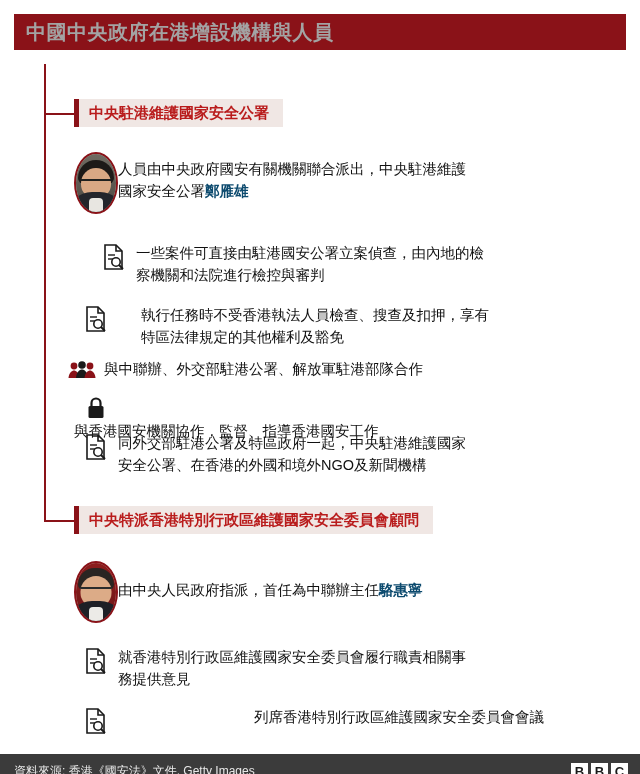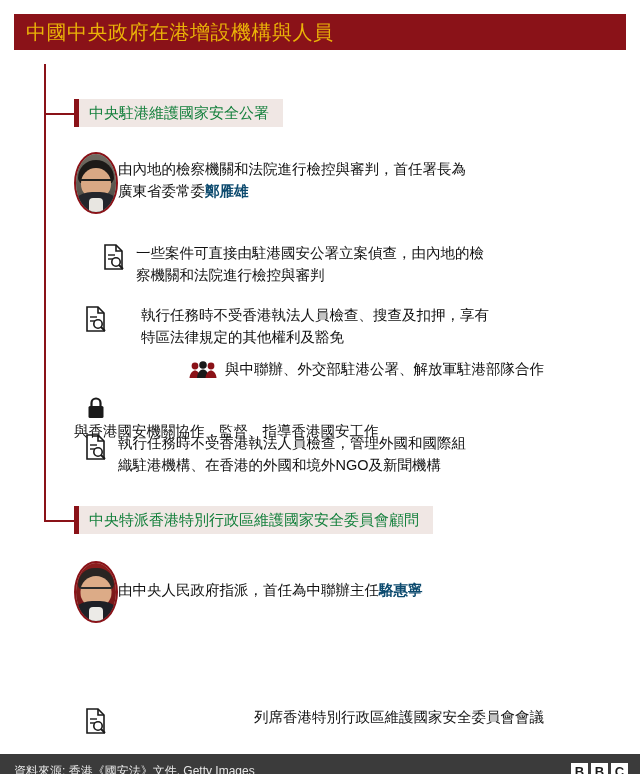--- a/index.html
+++ b/index.html
@@ -26,23 +26,23 @@
     margin: 14px 14px 0 14px;
     height: 36px;
     background: #8b0000;
     background: #8a1218;
     display: flex;
     align-items: center;
     padding-left: 12px;
     box-sizing: border-box;
   }
   .title-bar .title-text {
-    color: #eab308;
+    color: #a3a3a3;
     font-size: 20px;
-    font-weight: normal;
+    font-weight: bold;
     letter-spacing: 0.5px;
     line-height: 1;
   }
   
   .spine {
     position: absolute;
     left: 44px;
     top: 50px;
     width: 2px;
     height: 458px;
@@ -63,22 +63,22 @@
     background: #f0e7e4;
     border-left: 5px solid #8a1218;
     box-sizing: border-box;
     display: flex;
     align-items: center;
     padding: 0 14px 0 10px;
     height: 28px;
   }
   .section-header .sh-text {
     font-size: 15px;
-    font-weight: normal;
-    color: #15803d;
+    font-weight: bold;
+    color: #b91c1c;
     white-space: nowrap;
   }
   .section-header.s1 { left: 74px; top: 85px; }
   .section-header.s2 { left: 74px; top: 492px; }
 
   
   .row {
     position: absolute;
     display: flex;
     align-items: flex-start;
@@ -232,21 +232,21 @@
       <div class="portrait p1">
         <div class="bg"></div>
           <div class="hair"></div>
           <div class="skin"></div>
           <div class="glasses"></div>
           <div class="body"></div>
           <div class="shirt"></div>
       </div>
     </div>
     <div class="text-cell" style="padding-top:8px;">
-      <span>由內地的檢察機關和法院進行檢控與審判，首任署長為廣東省委常委</span><span class="hl">鄭雁雄</span>
+      <span>人員由中央政府國安有關機關聯合派出，中央駐港維護國家安全公署</span><span class="hl">鄭雁雄</span>
     </div>
   </div>
 
   <div class="row" style="left:92px; top:228px; width:470px;">
     <div class="icon-cell">
       <svg class="icon" width="22" height="26" viewBox="0 0 22 26">
         <path d="M2 1 H13 L19 7 V25 H2 Z" fill="none" stroke="#1a1a1a" stroke-width="1.6"></path>
         <path d="M13 1 V7 H19" fill="none" stroke="#1a1a1a" stroke-width="1.6"></path>
         <line x1="5" y1="11" x2="12" y2="11" stroke="#1a1a1a" stroke-width="1.4"></line>
         <line x1="5" y1="15" x2="10" y2="15" stroke="#1a1a1a" stroke-width="1.4"></line>
@@ -268,21 +268,21 @@
         <line x1="5" y1="15" x2="10" y2="15" stroke="#1a1a1a" stroke-width="1.4"></line>
         <circle cx="13" cy="18" r="4.2" fill="#ffffff" stroke="#1a1a1a" stroke-width="1.6"></circle>
         <line x1="16" y1="21" x2="20" y2="25" stroke="#1a1a1a" stroke-width="2"></line>
       </svg>
     </div>
     <div class="text-cell">
       <span>執行任務時不受香港執法人員檢查、搜查及扣押，享有特區法律規定的其他權利及豁免</span>
     </div>
   </div>
 
-  <div class="row" style="left:74px; top:344px; width:470px;justify-content:flex-end;">
+  <div class="row" style="left:60px; top:344px; width:470px;">
     <div class="icon-cell">
       <svg class="icon" width="28" height="20" viewBox="0 0 28 20">
         <circle cx="6" cy="6" r="3.4" fill="#8a1218"></circle>
         <circle cx="14" cy="5" r="3.8" fill="#1a1a1a"></circle>
         <circle cx="22" cy="6" r="3.4" fill="#8a1218"></circle>
         <path d="M0.5 18 C1 12.5 4 10.5 6 10.5 C8 10.5 11 12.5 11.5 18 Z" fill="#8a1218"></path>
         <path d="M8 18 C8.5 11.8 11.6 9.6 14 9.6 C16.4 9.6 19.5 11.8 20 18 Z" fill="#1a1a1a"></path>
         <path d="M16.5 18 C17 12.5 20 10.5 22 10.5 C24 10.5 27 12.5 27.5 18 Z" fill="#8a1218"></path>
       </svg>
     </div>
@@ -308,21 +308,21 @@
       <svg class="icon" width="22" height="26" viewBox="0 0 22 26">
         <path d="M2 1 H13 L19 7 V25 H2 Z" fill="none" stroke="#1a1a1a" stroke-width="1.6"></path>
         <path d="M13 1 V7 H19" fill="none" stroke="#1a1a1a" stroke-width="1.6"></path>
         <line x1="5" y1="11" x2="12" y2="11" stroke="#1a1a1a" stroke-width="1.4"></line>
         <line x1="5" y1="15" x2="10" y2="15" stroke="#1a1a1a" stroke-width="1.4"></line>
         <circle cx="13" cy="18" r="4.2" fill="#ffffff" stroke="#1a1a1a" stroke-width="1.6"></circle>
         <line x1="16" y1="21" x2="20" y2="25" stroke="#1a1a1a" stroke-width="2"></line>
       </svg>
     </div>
     <div class="text-cell">
-      <span>執行任務時不受香港執法人員檢查，管理外國和國際組織駐港機構、在香港的外國和境外NGO及新聞機構</span>
+      <span>同外交部駐港公署及特區政府一起，中央駐港維護國家安全公署、在香港的外國和境外NGO及新聞機構</span>
     </div>
   </div>
 
   <div class="section-header s2">
     <div class="sh-text">中央特派香港特別行政區維護國家安全委員會顧問</div>
   </div>
 
   <div class="row" style="left:74px; top:545px; width:470px;">
     <div class="icon-cell">
       <div class="portrait p2">
@@ -332,20 +332,35 @@
           <div class="glasses"></div>
           <div class="body"></div>
           <div class="shirt"></div>
       </div>
     </div>
     <div class="text-cell" style="padding-top:20px;">
       <span>由中央人民政府指派，首任為中聯辦主任</span><span class="hl">駱惠寧</span>
     </div>
   </div>
 
+  <div class="row" style="left:74px; top:632px; width:470px;">
+    <div class="icon-cell">
+      <svg class="icon" width="22" height="26" viewBox="0 0 22 26">
+        <path d="M2 1 H13 L19 7 V25 H2 Z" fill="none" stroke="#1a1a1a" stroke-width="1.6"></path>
+        <path d="M13 1 V7 H19" fill="none" stroke="#1a1a1a" stroke-width="1.6"></path>
+        <line x1="5" y1="11" x2="12" y2="11" stroke="#1a1a1a" stroke-width="1.4"></line>
+        <line x1="5" y1="15" x2="10" y2="15" stroke="#1a1a1a" stroke-width="1.4"></line>
+        <circle cx="13" cy="18" r="4.2" fill="#ffffff" stroke="#1a1a1a" stroke-width="1.6"></circle>
+        <line x1="16" y1="21" x2="20" y2="25" stroke="#1a1a1a" stroke-width="2"></line>
+      </svg>
+    </div>
+    <div class="text-cell">
+      <span>就香港特別行政區維護國家安全委員會履行職責相關事務提供意見</span>
+    </div>
+  </div>
 
   <div class="row" style="left:74px; top:692px; width:470px;justify-content:space-between;">
     <div class="icon-cell">
       <svg class="icon" width="22" height="26" viewBox="0 0 22 26">
         <path d="M2 1 H13 L19 7 V25 H2 Z" fill="none" stroke="#1a1a1a" stroke-width="1.6"></path>
         <path d="M13 1 V7 H19" fill="none" stroke="#1a1a1a" stroke-width="1.6"></path>
         <line x1="5" y1="11" x2="12" y2="11" stroke="#1a1a1a" stroke-width="1.4"></line>
         <line x1="5" y1="15" x2="10" y2="15" stroke="#1a1a1a" stroke-width="1.4"></line>
         <circle cx="13" cy="18" r="4.2" fill="#ffffff" stroke="#1a1a1a" stroke-width="1.6"></circle>
         <line x1="16" y1="21" x2="20" y2="25" stroke="#1a1a1a" stroke-width="2"></line>

